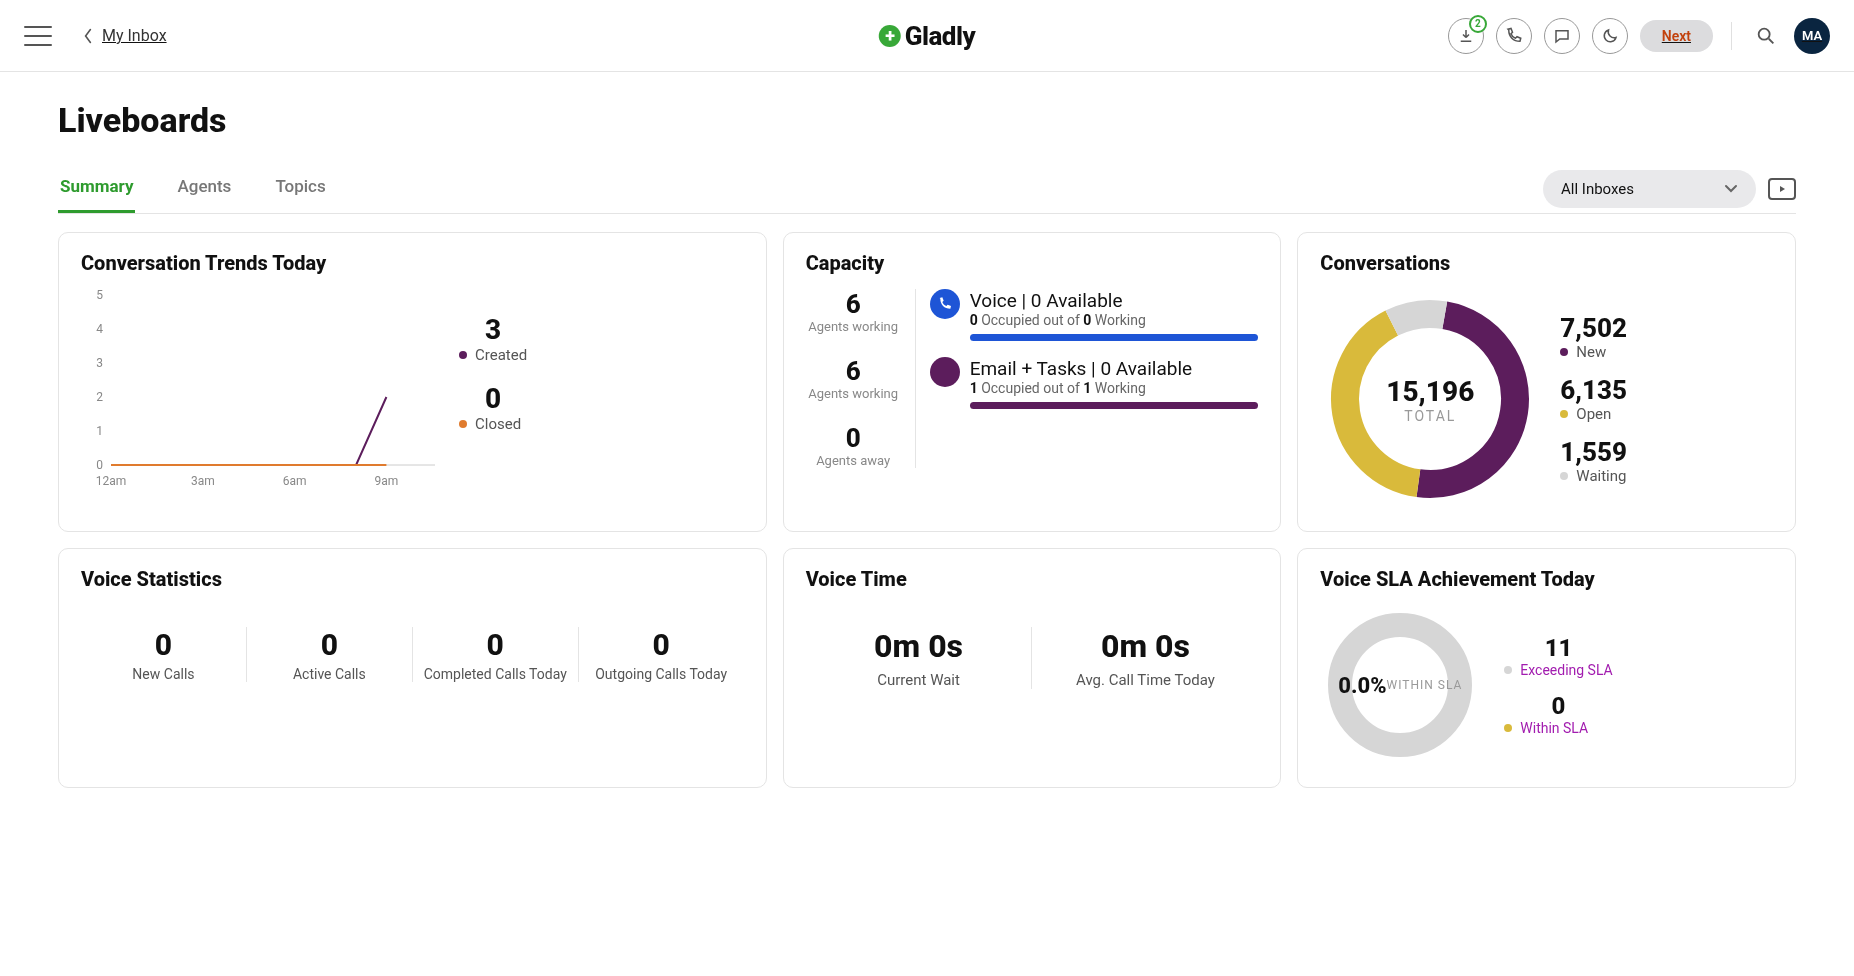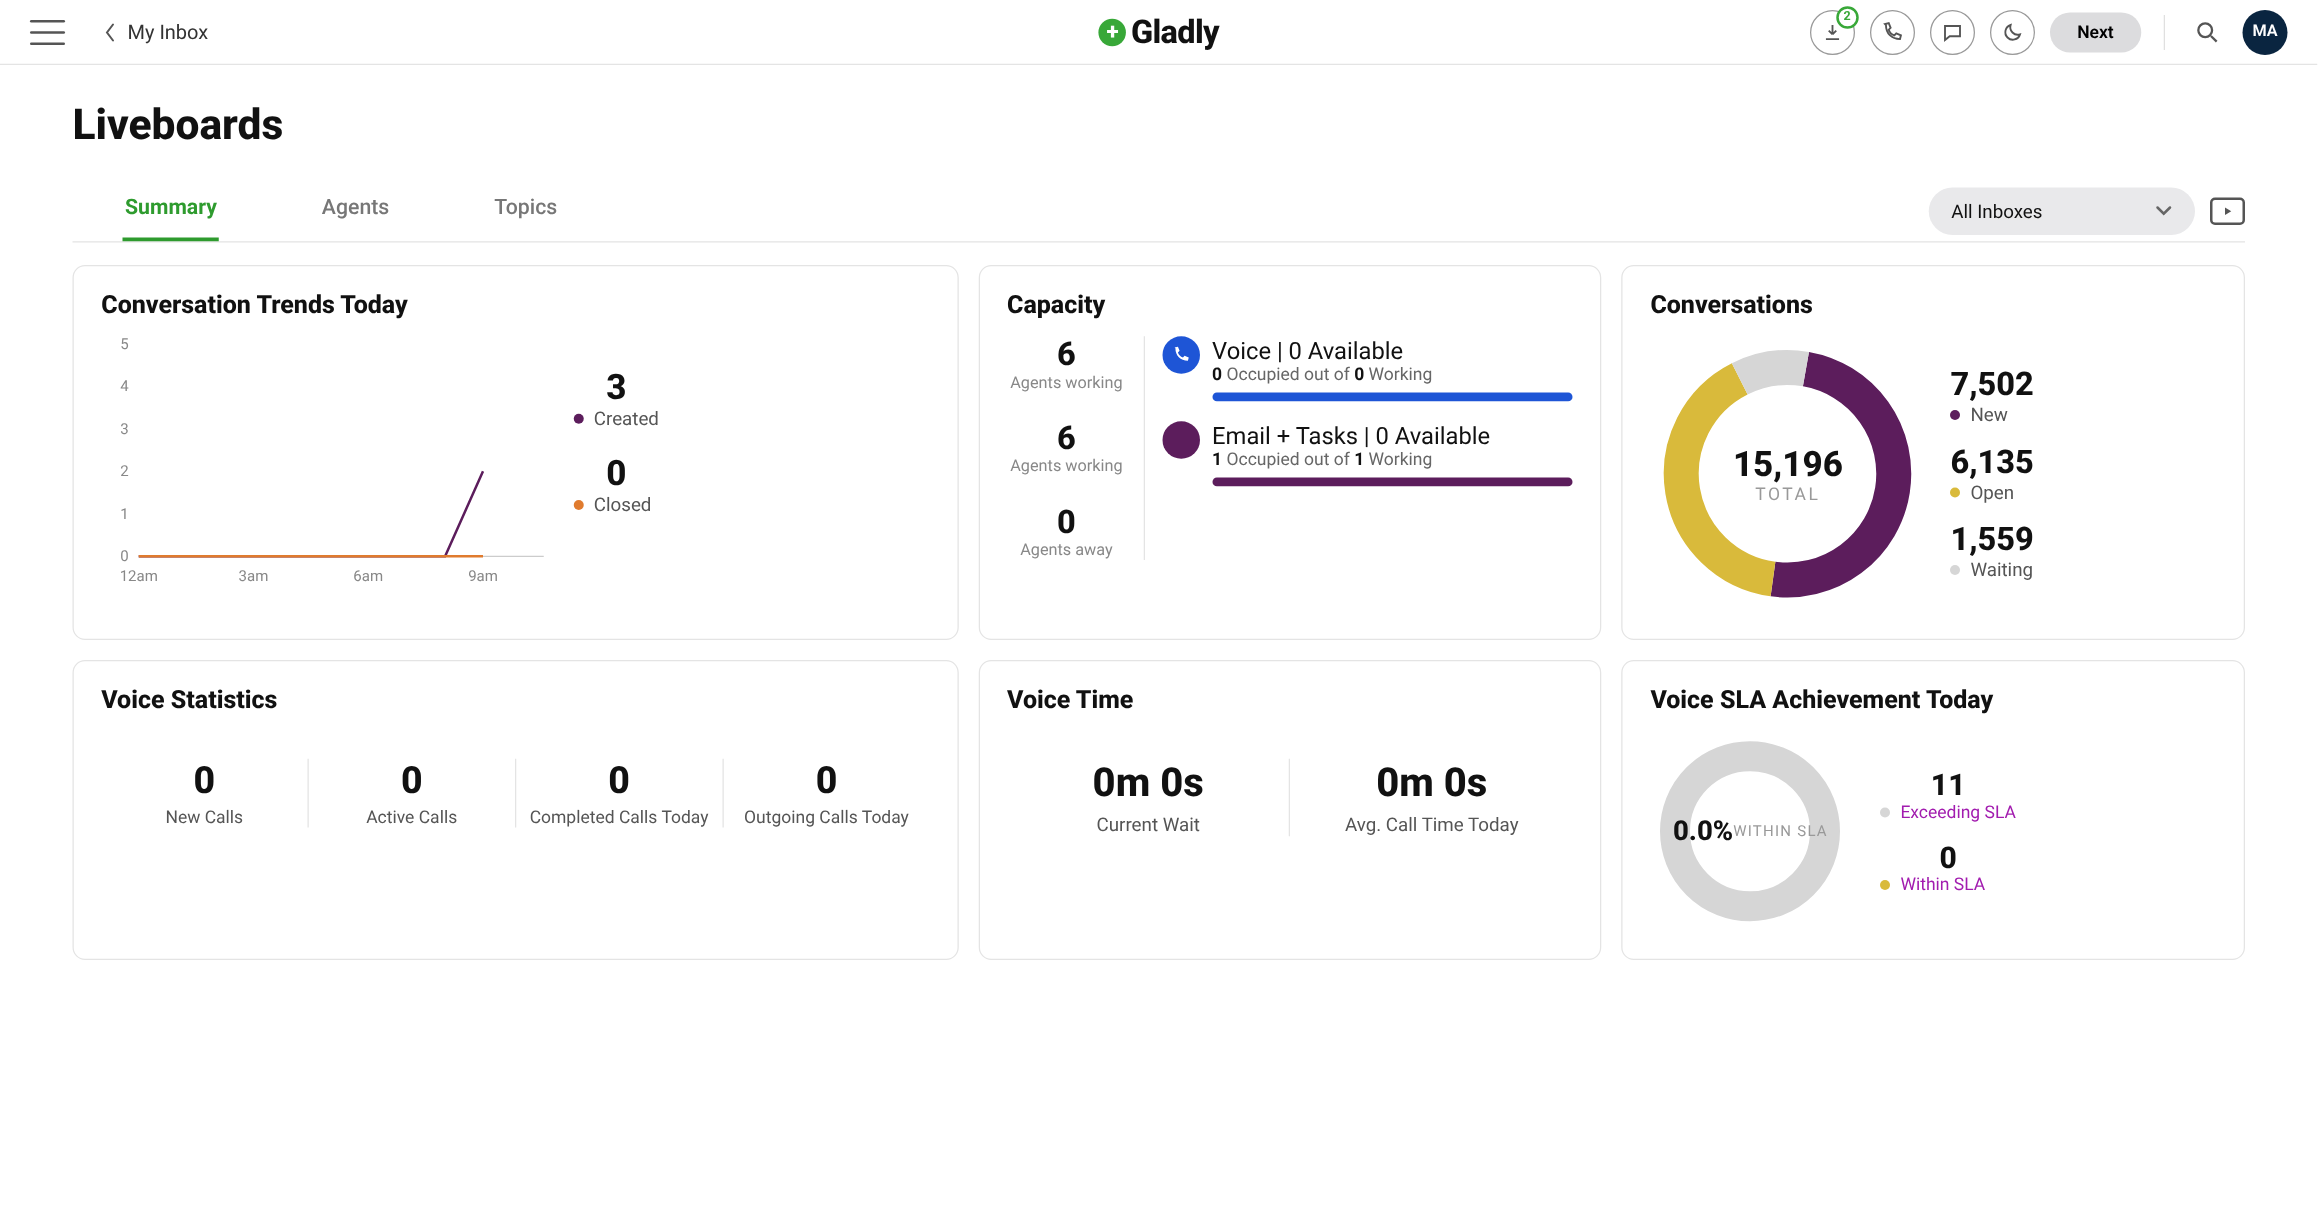--- a/index.html
+++ b/index.html
@@ -15,47 +15,48 @@
   }
   *{box-sizing:border-box;}
   body{
     margin:0;
     font-family:-apple-system,BlinkMacSystemFont,"Segoe UI",Roboto,Helvetica,Arial,sans-serif;
     color:var(--text);
     background:#fff;
   }
   
   .topbar{
-    height:52px;
+    height:72px;
     display:flex;
     align-items:center;
     padding:0 24px;
     border-bottom:1px solid var(--border);
     position:relative;
+    text-decoration:underline;
   }
   .hamburger{width:28px;height:20px;display:flex;flex-direction:column;justify-content:space-between;cursor:pointer;}
   .hamburger span{display:block;height:2px;background:#555;border-radius:1px;}
   .back-link{display:flex;align-items:center;gap:8px;margin-left:30px;cursor:pointer;font-size:16px;color:#333;}
   .logo{position:absolute;left:50%;transform:translateX(-50%);display:flex;align-items:center;gap:4px;font-weight:800;font-size:26px;letter-spacing:-0.5px;}
   .logo .plus{width:22px;height:22px;border-radius:50%;background:#38a838;display:flex;align-items:center;justify-content:center;color:#fff;font-weight:800;font-size:18px;line-height:1;}
   .top-actions{margin-left:auto;display:flex;align-items:center;gap:12px;}
   .circle-btn{width:36px;height:36px;border:1.5px solid #999;border-radius:50%;display:flex;align-items:center;justify-content:center;cursor:pointer;position:relative;background:#fff;}
   .circle-btn svg{width:18px;height:18px;stroke:#555;fill:none;stroke-width:2;}
   .badge{position:absolute;top:-4px;right:-4px;width:18px;height:18px;border-radius:50%;background:#fff;border:2px solid #38a838;color:#38a838;font-size:10px;font-weight:700;display:flex;align-items:center;justify-content:center;}
-  .next-btn{padding:8px 22px;border-radius:20px;background:#dcdcde;color:#000000;font-weight:600;font-size:14px;cursor:default;}
+  .next-btn{padding:8px 22px;border-radius:20px;background:#dcdcde;color:#c2410c;font-weight:600;font-size:14px;cursor:default;}
   .search-btn{width:32px;height:32px;display:flex;align-items:center;justify-content:center;cursor:pointer;}
   .search-btn svg{width:22px;height:22px;stroke:#555;fill:none;stroke-width:2;}
   .vdiv{width:1px;height:28px;background:#e0e0e0;margin:0 6px;}
   .avatar{width:36px;height:36px;border-radius:50%;background:#0a2540;color:#fff;display:flex;align-items:center;justify-content:center;font-size:13px;font-weight:600;cursor:pointer;}
 
   .page{padding:20px 58px 40px;}
   h1{font-size:34px;font-weight:800;margin:8px 0 24px;}
   .tabrow{display:flex;align-items:center;border-bottom:1px solid var(--border);}
   .tabs{display:flex;gap:40px;}
-  .tab{padding:12px 2px 14px;font-size:17px;color:#777;cursor:pointer;border-bottom:3px solid transparent;font-weight:500;margin-left:40px;}
+  .tab{padding:12px 2px 14px;font-size:17px;color:#777;cursor:pointer;border-bottom:3px solid transparent;font-weight:500;}
   .tab.active{color:var(--green);font-weight:700;border-bottom-color:var(--green);}
   .tab-right{margin-left:auto;display:flex;align-items:center;gap:12px;}
   .dropdown{background:var(--chip);border-radius:22px;padding:10px 18px;display:flex;align-items:center;gap:90px;cursor:pointer;font-size:15px;}
   .cast-btn{width:28px;height:22px;border:2px solid #555;border-radius:4px;display:flex;align-items:center;justify-content:center;cursor:pointer;}
   .cast-btn::after{content:"";width:0;height:0;border-left:5px solid #555;border-top:3px solid transparent;border-bottom:3px solid transparent;}
 
   .grid{display:grid;grid-template-columns:1.35fr 0.95fr 0.95fr;gap:16px;margin-top:18px;}
   .card{border:1px solid var(--border);border-radius:10px;padding:18px 22px 22px;}
   .card h2{font-size:20px;font-weight:800;margin:0 0 14px;}
 

